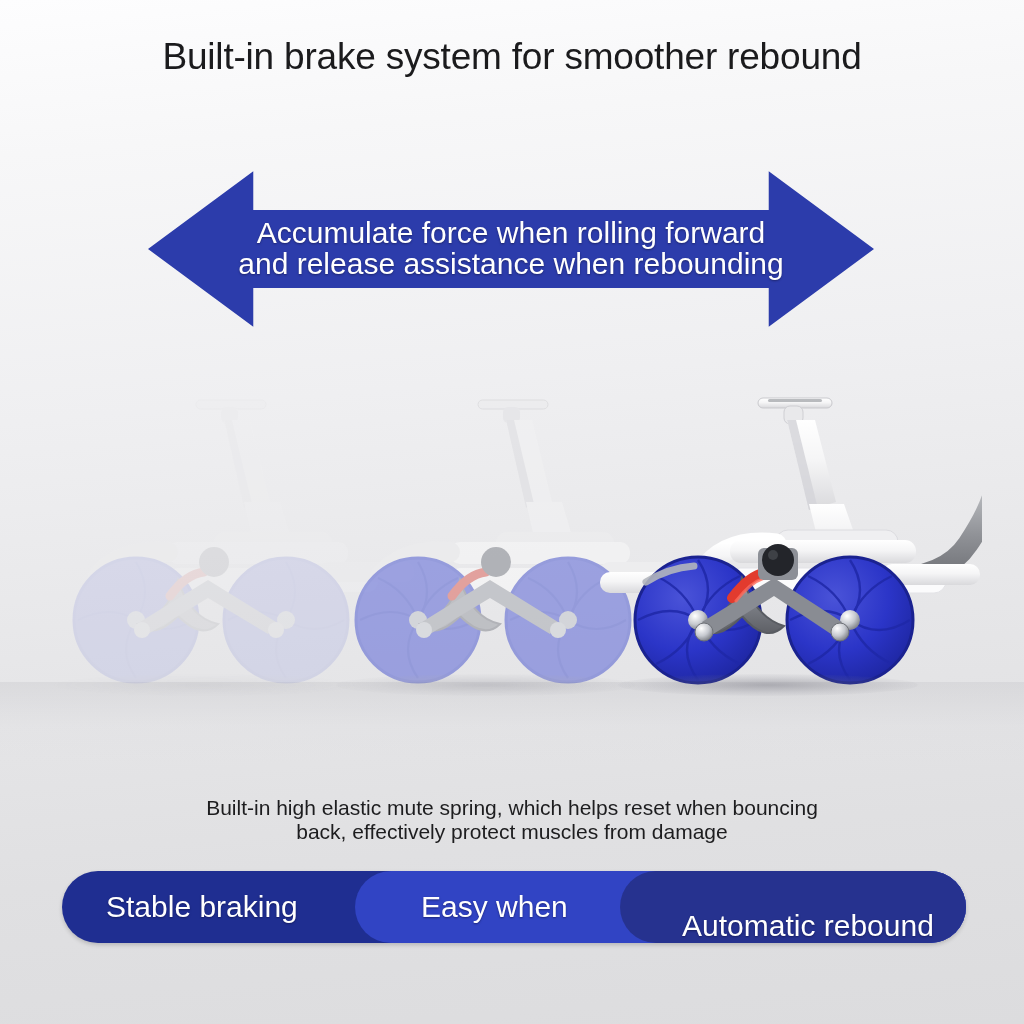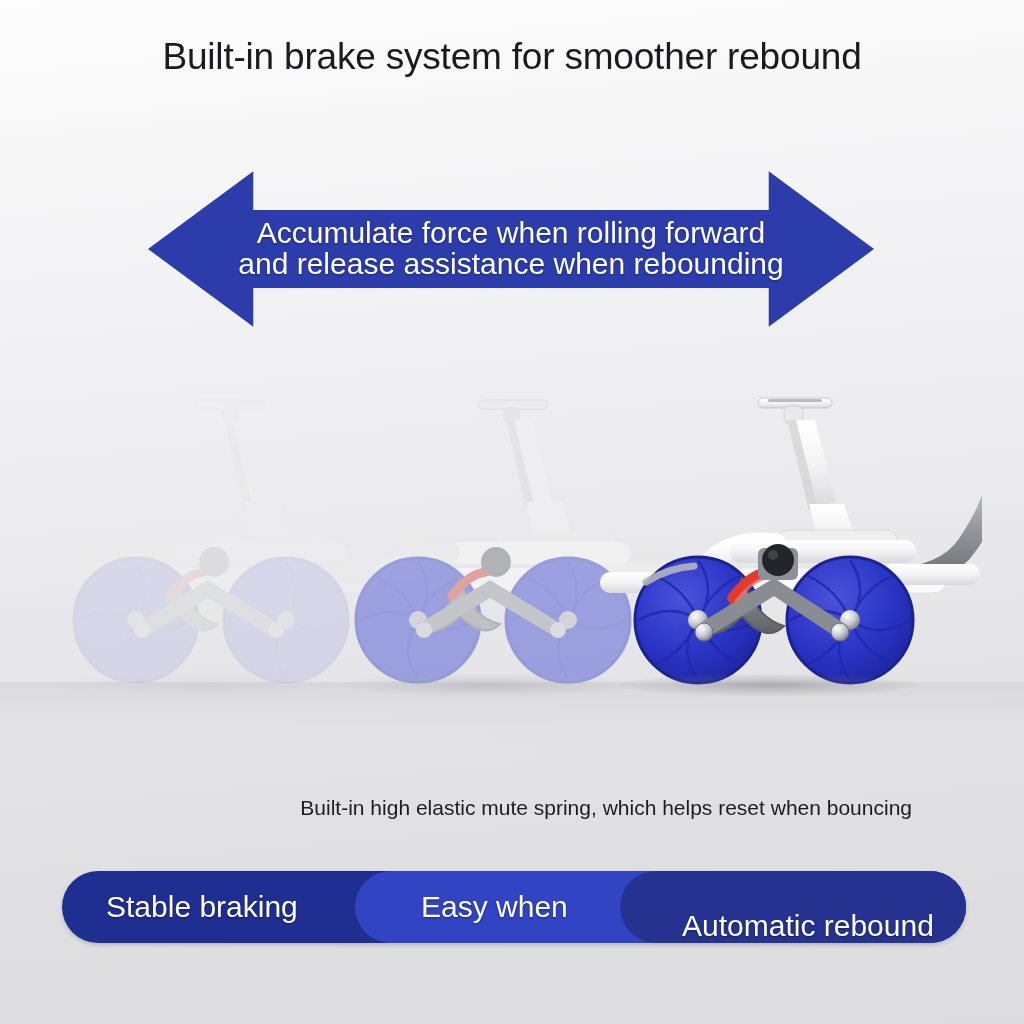--- a/index.html
+++ b/index.html
@@ -141,21 +141,21 @@
   .caption {
     position: absolute;
     left: 112px;
     top: 796px;
     width: 800px;
     text-align: center;
     font-size: 21px;
     line-height: 1.12;
     color: #1d1d1f;
   }
-  .caption span { display: block; text-align: right; }
+  .caption span { display: block; }
 
   
   .pillbar {
     position: absolute;
     left: 62px;
     top: 871px;
     width: 904px;
     height: 56px;
   }
   .pill {
@@ -411,20 +411,21 @@
           <circle cx="122" cy="250" r="9" fill="url(#bolt)" stroke="#6e7177" stroke-width="1"></circle>
           <circle cx="258" cy="250" r="9" fill="url(#bolt)" stroke="#6e7177" stroke-width="1"></circle>
           <path d="M64 200 q22 -14 48 -16" stroke="#b3b6bc" stroke-width="7" fill="none" stroke-linecap="round" opacity="0.9"></path>
         </g>
       </svg>
     </div>
   </div>
 
   <div class="caption">
     <span>Built-in high elastic mute spring, which helps reset when bouncing</span>
+    <span>back, effectively protect muscles from damage</span>
   </div>
 
   <div class="pillbar">
     <div class="pill pill-1">
       <span class="pill-label">Stable braking</span>
     </div>
     <div class="pill pill-2">
       <span class="pill-label">Easy when</span>
     </div>
     <div class="pill pill-3">

